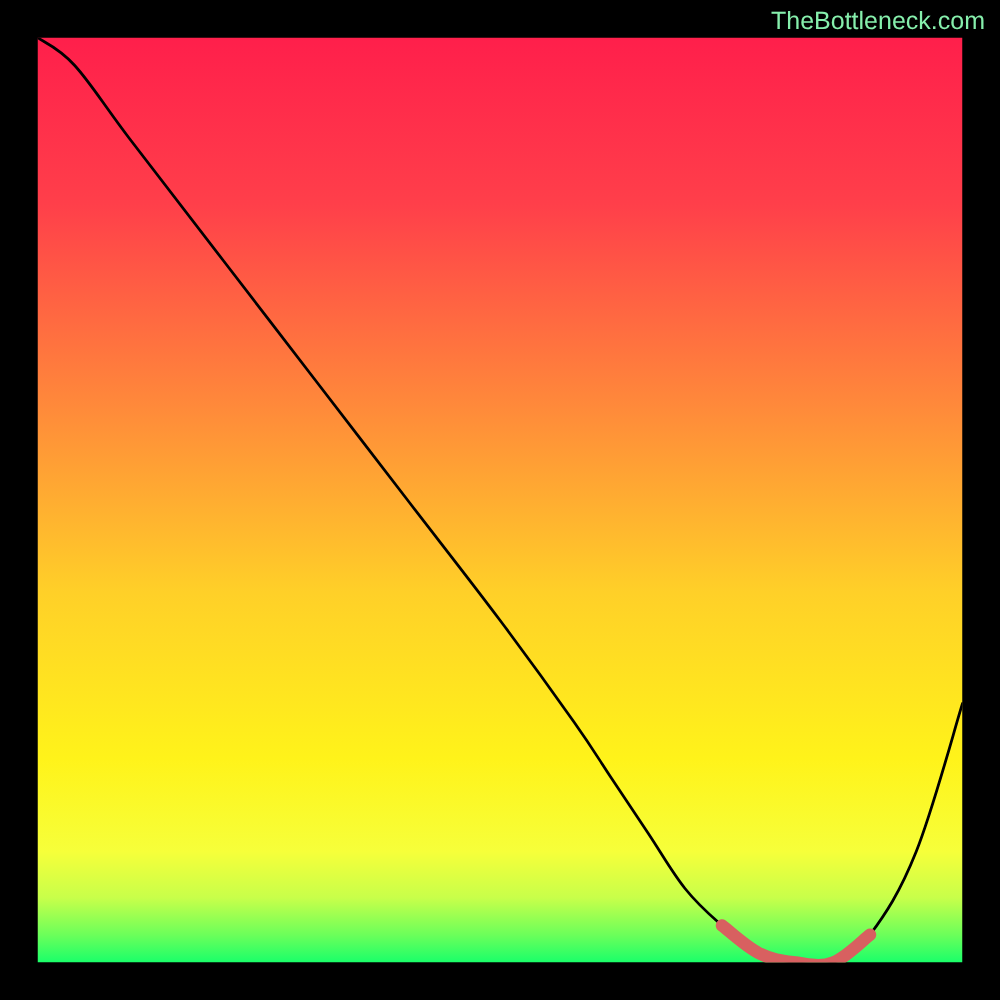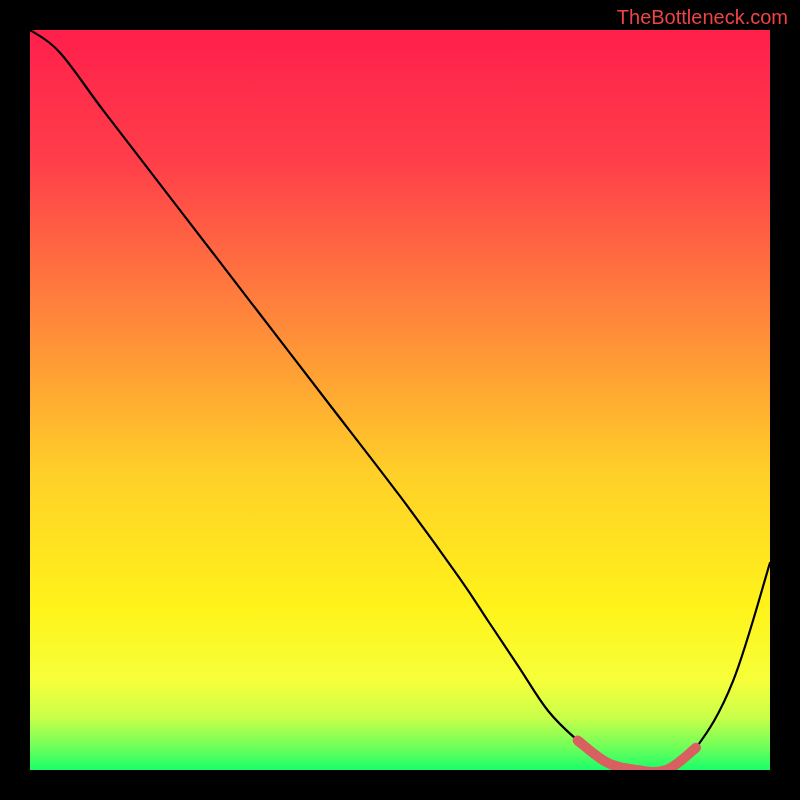--- a/index.html
+++ b/index.html
@@ -1,17 +1,17 @@
 <!DOCTYPE html>
 <html><head>
 <meta charset="utf-8">
 <style>
   * { margin: 0; padding: 0; box-sizing: border-box; }
   body { width: 800px; height: 800px; background: #000; position: relative; font-family: Arial, sans-serif; }
-  .watermark { position: absolute; top: 6px; right: 12px; color: #ef4444; font-size: 20px; font-weight: 500; z-index: 10; }
+  .watermark { position: absolute; top: 6px; right: 12px; color: #86efac; font-size: 20px; font-weight: 500; z-index: 10; }
   .plot-area { position: absolute; left: 30px; top: 30px; width: 740px; height: 740px; }
   .gradient-bg { position: absolute; left: 0; top: 0; width: 740px; height: 740px; }
   .curve { position: absolute; left: 0; top: 0; width: 740px; height: 740px; }
   .red-segment { position: absolute; left: 0; top: 0; width: 740px; height: 740px; }
 </style>
 </head>
 <body>
 
 <div class="watermark">TheBottleneck.com</div>
 

